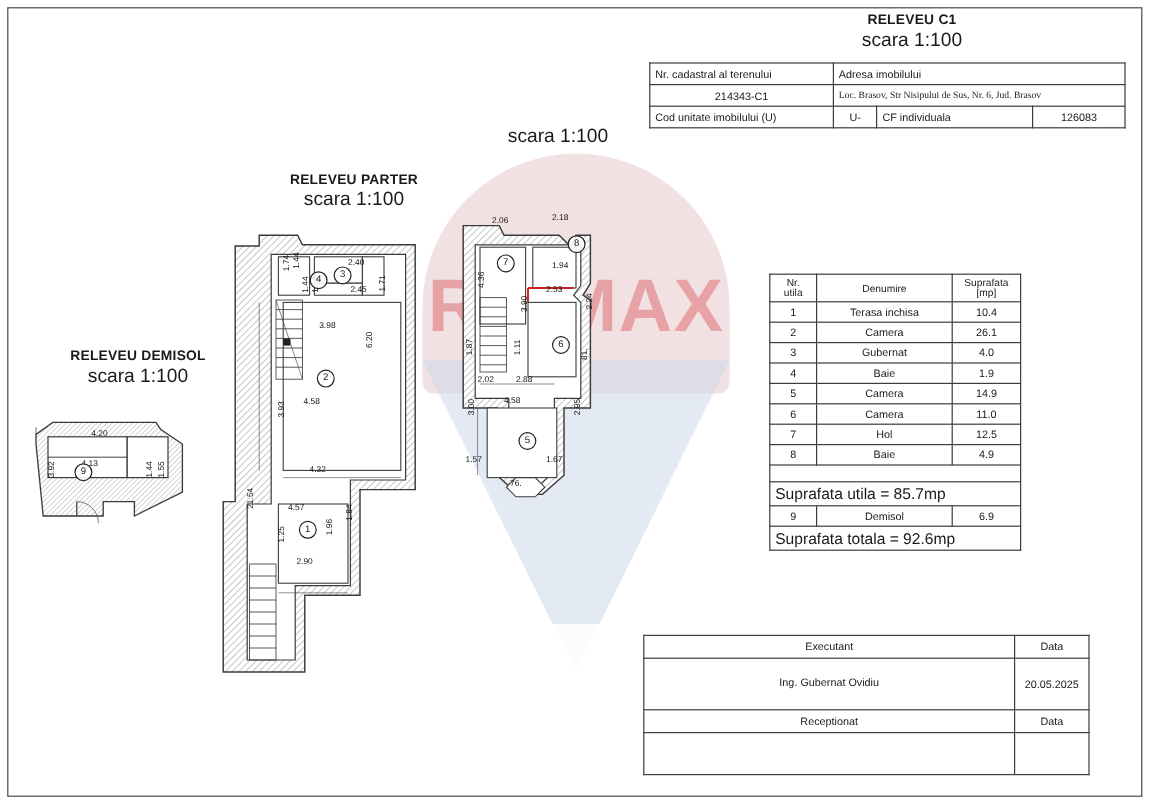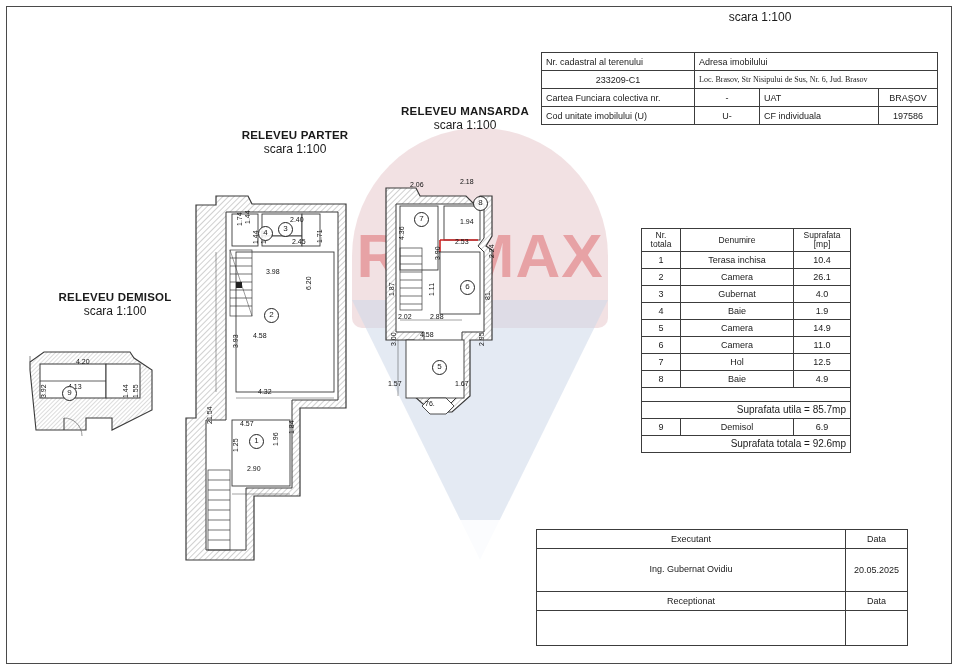--- a/index.html
+++ b/index.html
@@ -65,24 +65,24 @@
     font-size: 62px;
     font-weight: bold;
     color: #d0141a;
     opacity: .30;
     letter-spacing: 1px;
     font-family: "Liberation Sans", sans-serif;
   }
   
   .title-block { position: absolute; text-align: center; line-height: 1.25; }
   .title-block .t1 { font-size: 11.5px; font-weight: bold; letter-spacing: .2px; }
-  .title-block .t2 { font-size: 12px; }
+  .title-block .t2 { font-size: 16px; }
   #title-c1 { left: 660px; top: 10px; width: 200px; }
   #title-mansarda { left: 370px; top: 104px; width: 190px; }
-  #title-parter { left: 200px; top: 128px; width: 190px; }
+  #title-parter { left: 200px; top: 143px; width: 190px; }
   #title-demisol { left: 20px; top: 290px; width: 190px; }
 
   
   table.grid {
     border-collapse: collapse;
     font-size: 9px;
     background: rgba(255,255,255,.92);
   }
   table.grid td, table.grid th {
     border: 1px solid #3c3c3c;
@@ -104,21 +104,21 @@
   #rooms-table {
     position: absolute;
     left: 641px; top: 228px;
     width: 210px;
   }
   #rooms-table td, #rooms-table th { height: 12px; }
   #rooms-table th { font-size: 8.5px; text-align: center; }
   .num-col { width: 30px; text-align: center; }
   .den-col { text-align: center; }
   .sup-col { width: 48px; text-align: center; }
-  .sum-row td { text-align: right; font-size: 10px; }
+  .sum-row td { text-align: left; font-size: 13px; }
 
   
   #exec-table {
     position: absolute;
     left: 536px; top: 529px;
     width: 372px;
   }
   #exec-table td { height: 14px; text-align: center; }
 
   
@@ -150,25 +150,25 @@
   <div class="wm">
     <div class="wm-balloon"></div>
     <div class="wm-blue"></div>
     <div class="wm-white-slot"></div>
     <div class="wm-text">RE/MAX</div>
   </div>
 
   <div class="frame"></div>
 
   <div class="title-block" id="title-c1">
+    <div class="t1">RELEVEU C1</div>
     <div class="t2">scara 1:100</div>
   </div>
 
   <div class="title-block" id="title-mansarda">
-    <div class="t1">RELEVEU MANSARDA</div>
     <div class="t2">scara 1:100</div>
   </div>
 
   <div class="title-block" id="title-parter">
     <div class="t1">RELEVEU PARTER</div>
     <div class="t2">scara 1:100</div>
   </div>
 
   <div class="title-block" id="title-demisol">
     <div class="t1">RELEVEU DEMISOL</div>
@@ -337,44 +337,38 @@
   <div class="circ" style="left:414px; top:212px;">7</div>
   <div class="circ" style="left:473px; top:196px;">8</div>
 
   <table class="grid" id="cad-table">
     <tbody>
         <tr>
       <td class="c-left" style="width:144px;">Nr. cadastral al terenului</td>
       <td class="c-left" colspan="3">Adresa imobilului</td>
     </tr>
     <tr>
-      <td class="c-ctr">233209-C1</td>
+      <td class="c-ctr">214343-C1</td>
       <td class="c-left" colspan="3" style="font-size:8px; line-height:1.2;font-family:Liberation Serif, serif;">Loc. Brasov, Str Nisipului de Sus, Nr. 6, Jud. Brasov</td>
-    </tr>
-    <tr>
-      <td class="c-left">Cartea Funciara colectiva nr.</td>
-      <td class="c-ctr" style="width:56px;">-</td>
-      <td class="c-left" style="width:110px;">UAT</td>
-      <td class="c-ctr">BRAŞOV</td>
     </tr>
     <tr>
       <td class="c-left">Cod unitate imobilului (U)</td>
       <td class="c-ctr">U-</td>
       <td class="c-left">CF individuala</td>
-      <td class="c-ctr">197586</td>
+      <td class="c-ctr">126083</td>
     </tr>
   </tbody>
     </table>
 
   <table class="grid" id="rooms-table">
     <tbody>
         <tr>
       <th class="num-col" style="line-height:1.05;">
         <span>Nr.</span><br>
-        <span>totala</span>
+        <span>utila</span>
       </th>
       <th class="den-col">Denumire</th>
       <th class="sup-col" style="line-height:1.05;">
         <span>Suprafata</span><br>
         <span>[mp]</span>
       </th>
     </tr>
     <tr>
       <td class="num-col">1</td>
       <td class="den-col">Terasa inchisa</td>

